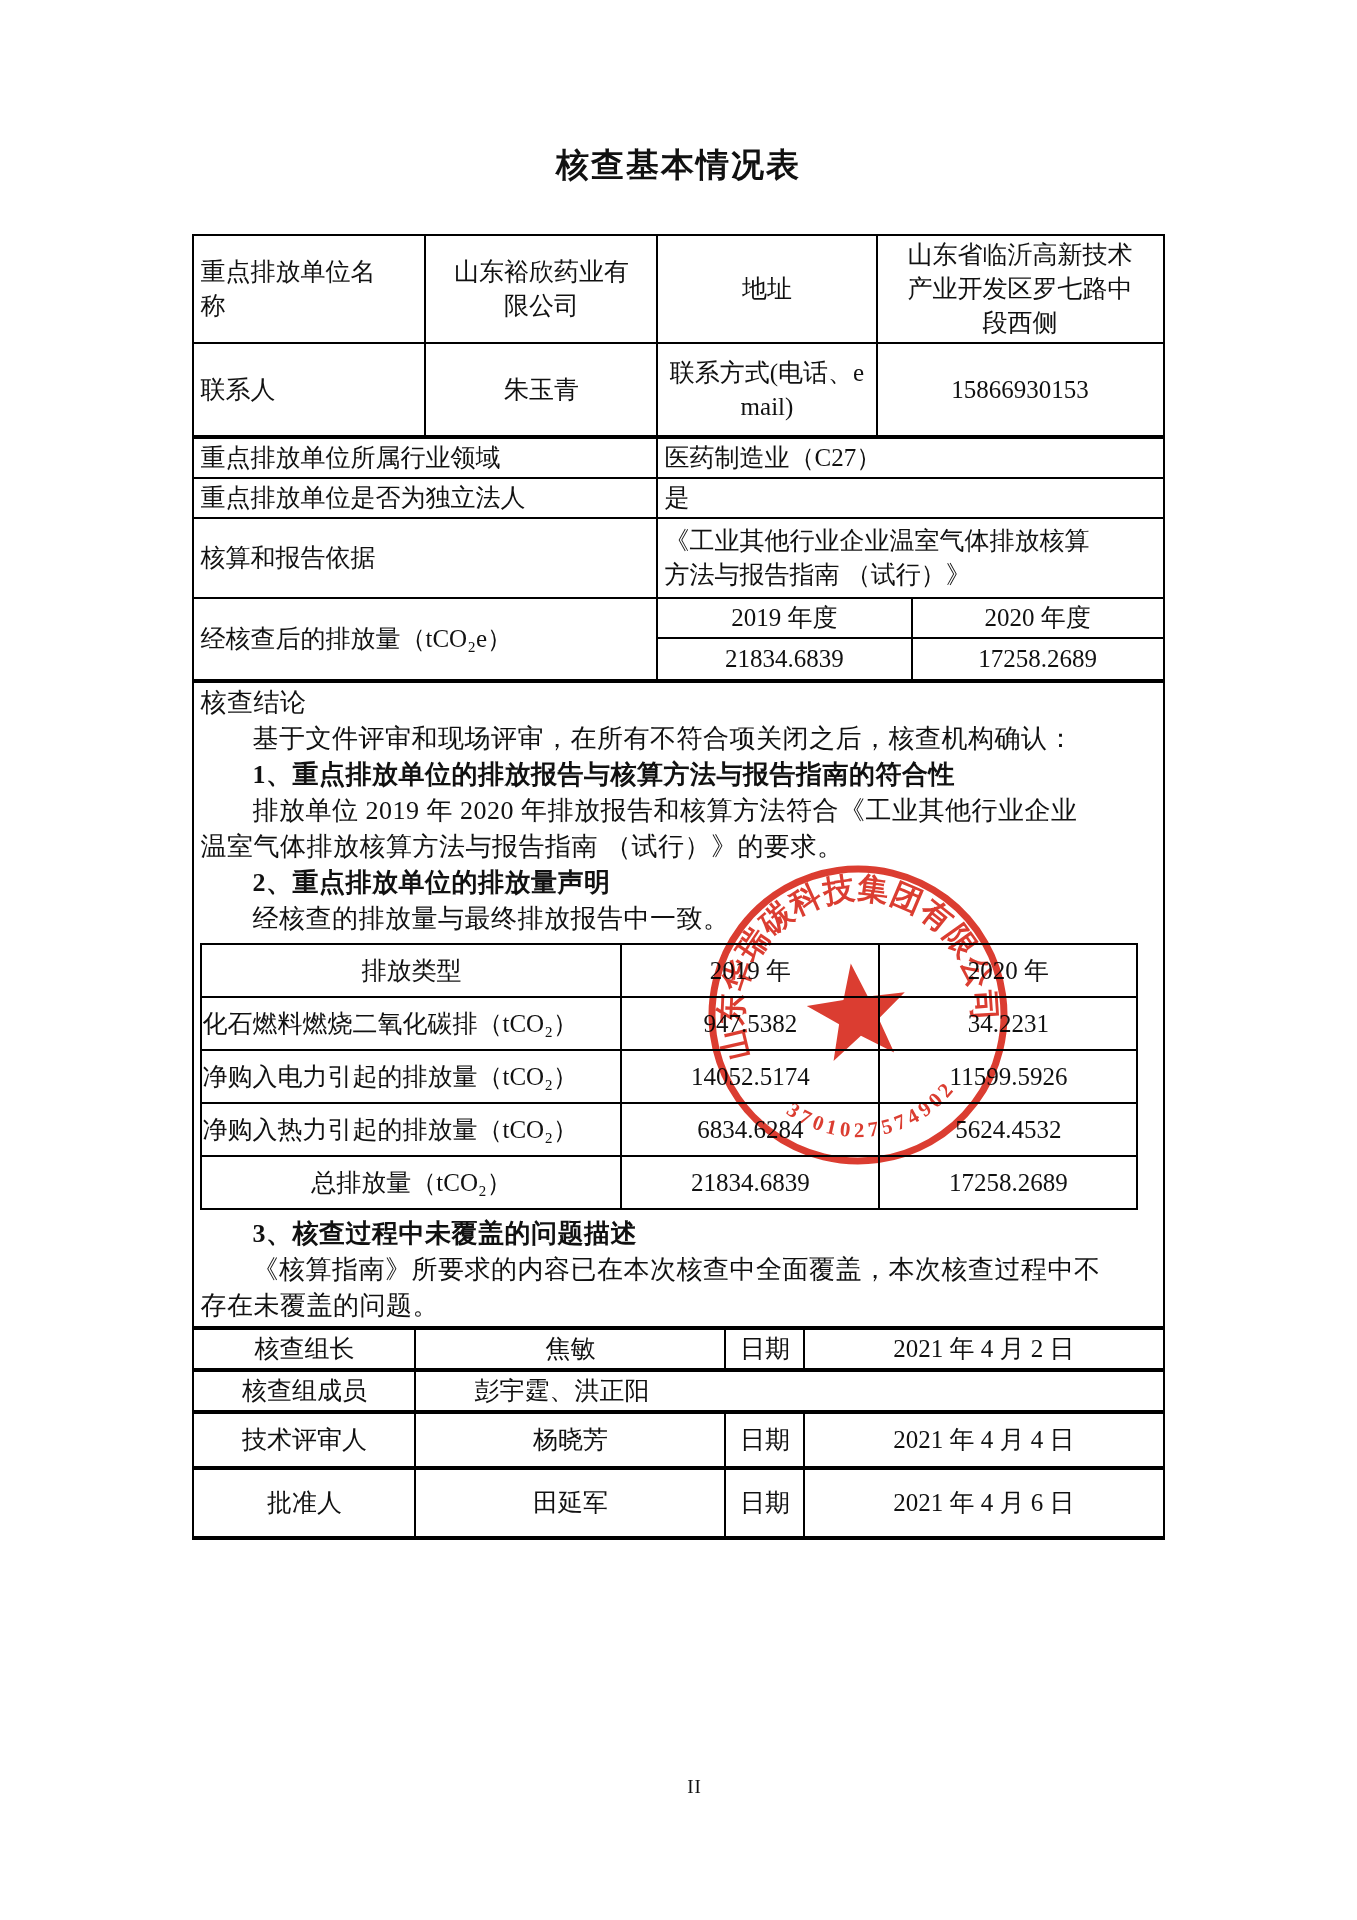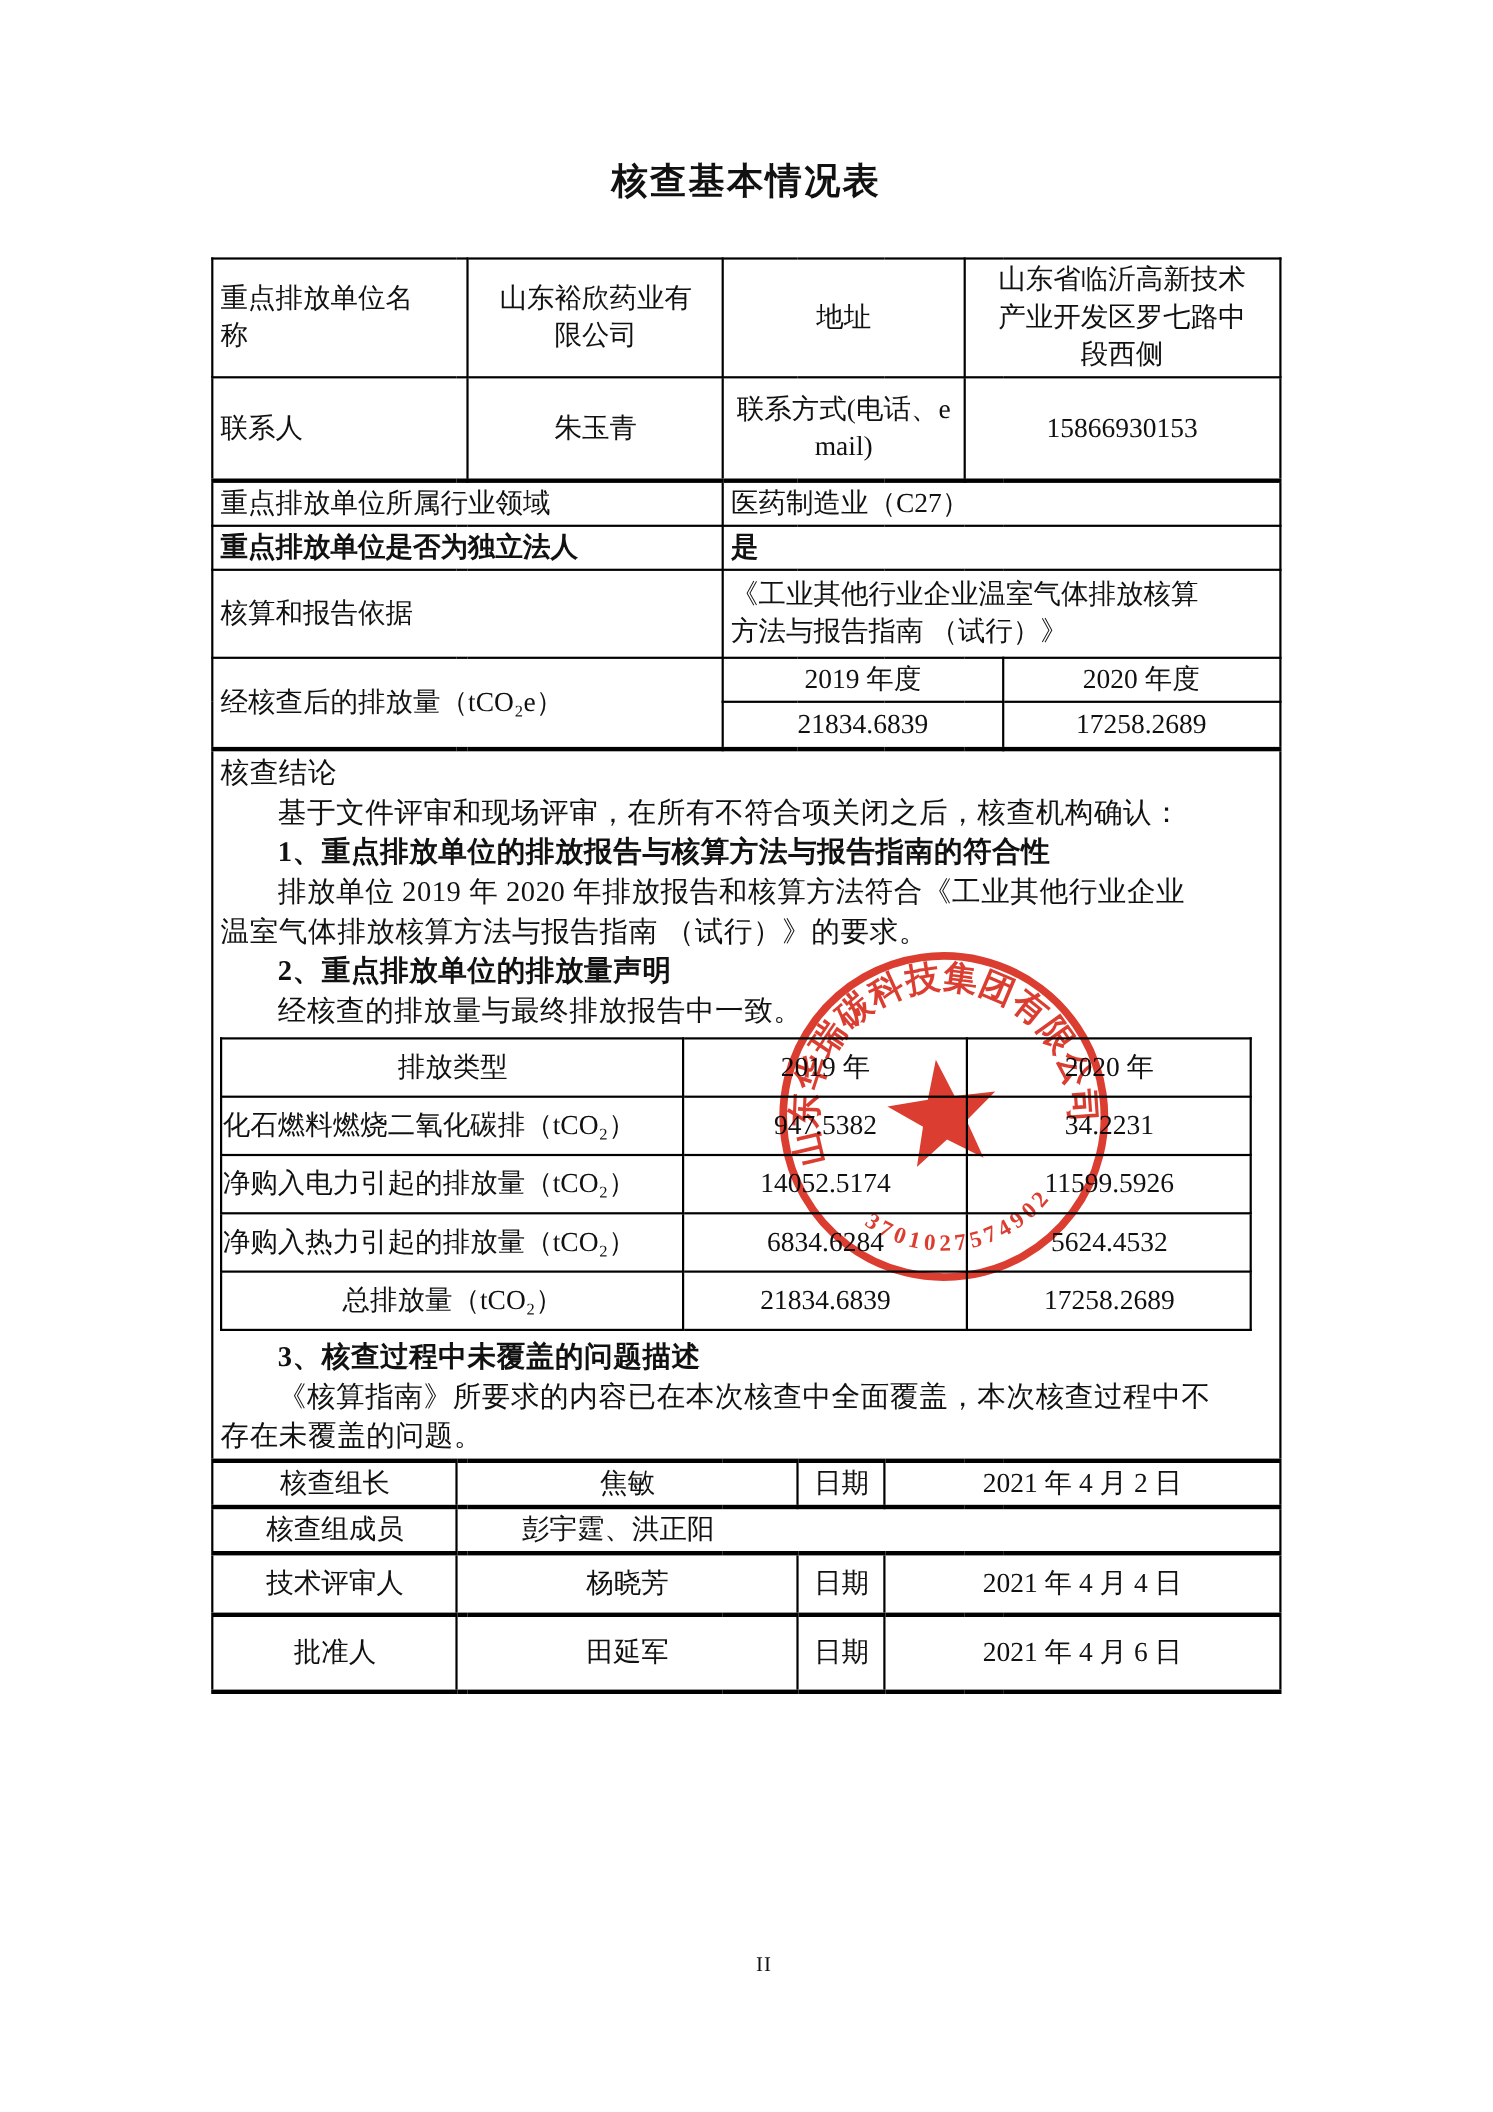--- a/index.html
+++ b/index.html
@@ -61,21 +61,21 @@
     height:51px;
     vertical-align:middle;
     padding:0 6px;
     margin-top:44px;
   }
   table.emis td.tlab { padding-left:0; }
   
   .h105 td { height:101px; }
   .h73  td { height:69px; }
   .h36  td { height:32px; }
-  .h35  td { height:31px;font-weight:bold; }
+  .h35  td { height:31px; }
   .h78  td { height:74px; }
   .h38  td { height:34px; }
   .h40  td { height:36px; }
   .h37  td { height:33px; }
   .h52  td { height:48px; }
   .h66  td { height:62px; }
   
   .stamp {
     position:absolute;
     left:688px; top:845px;

